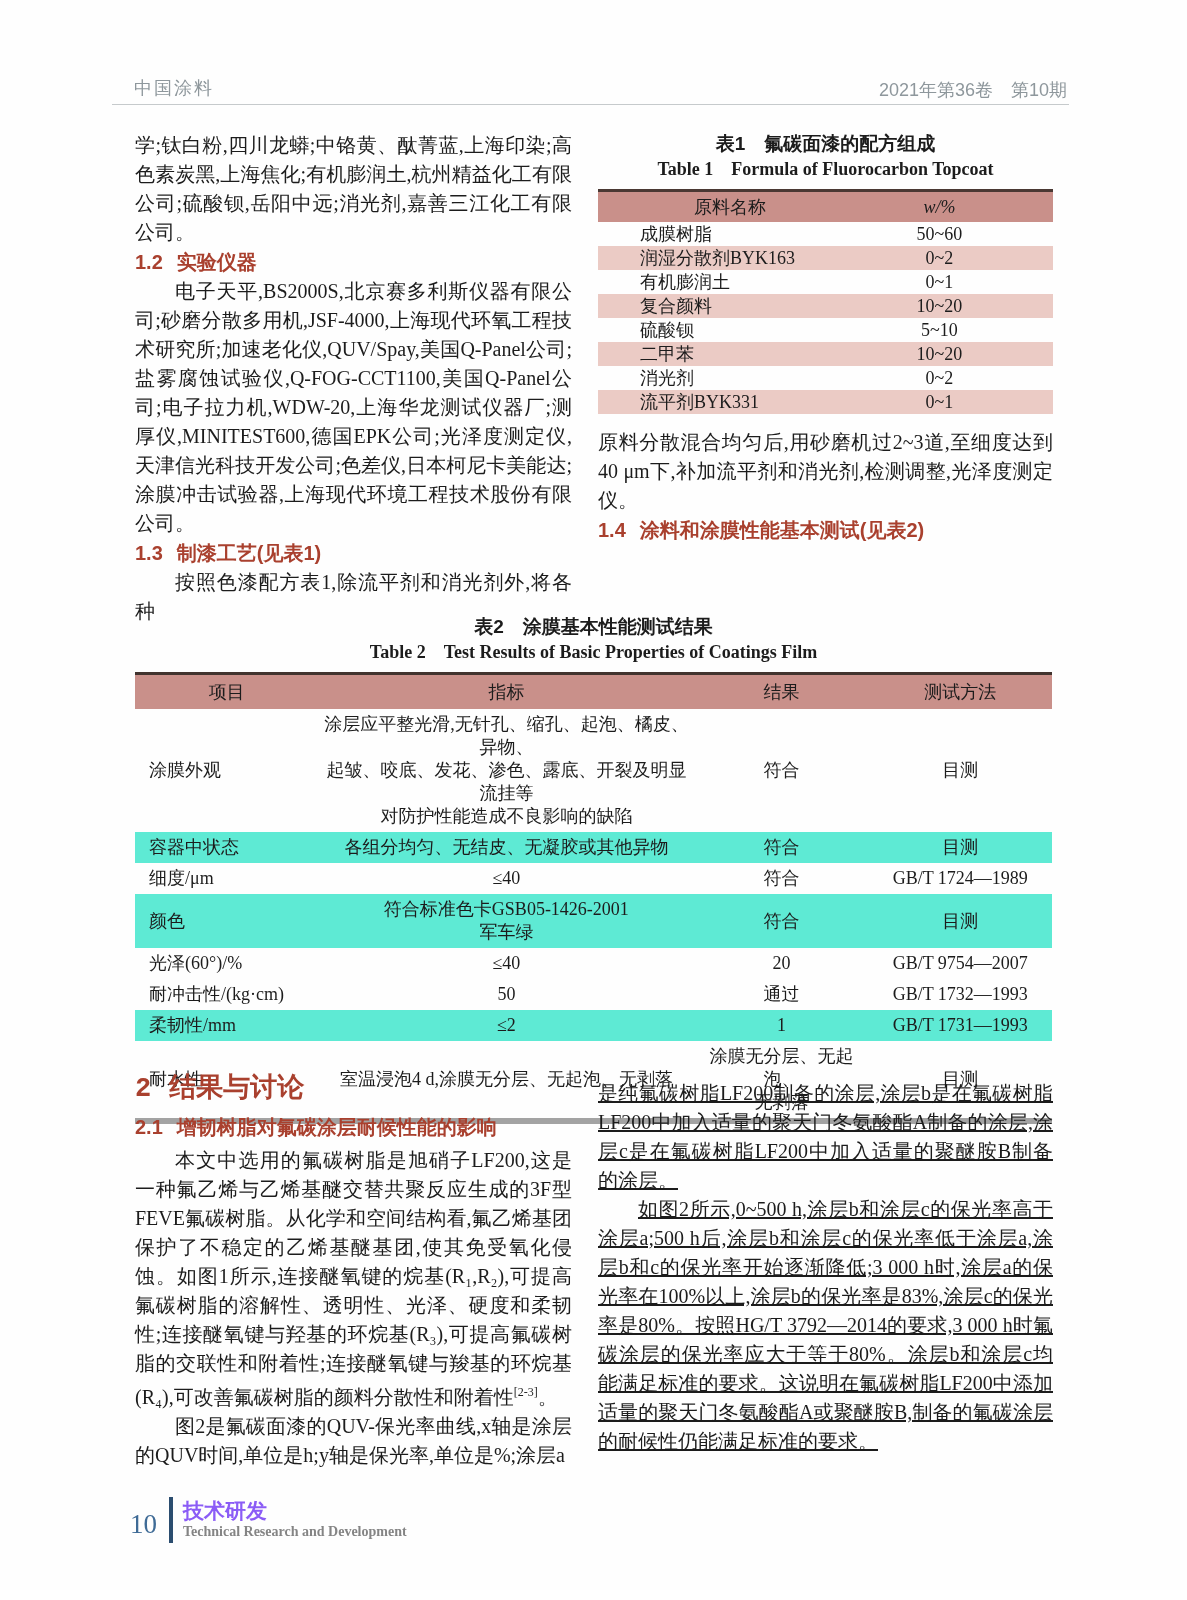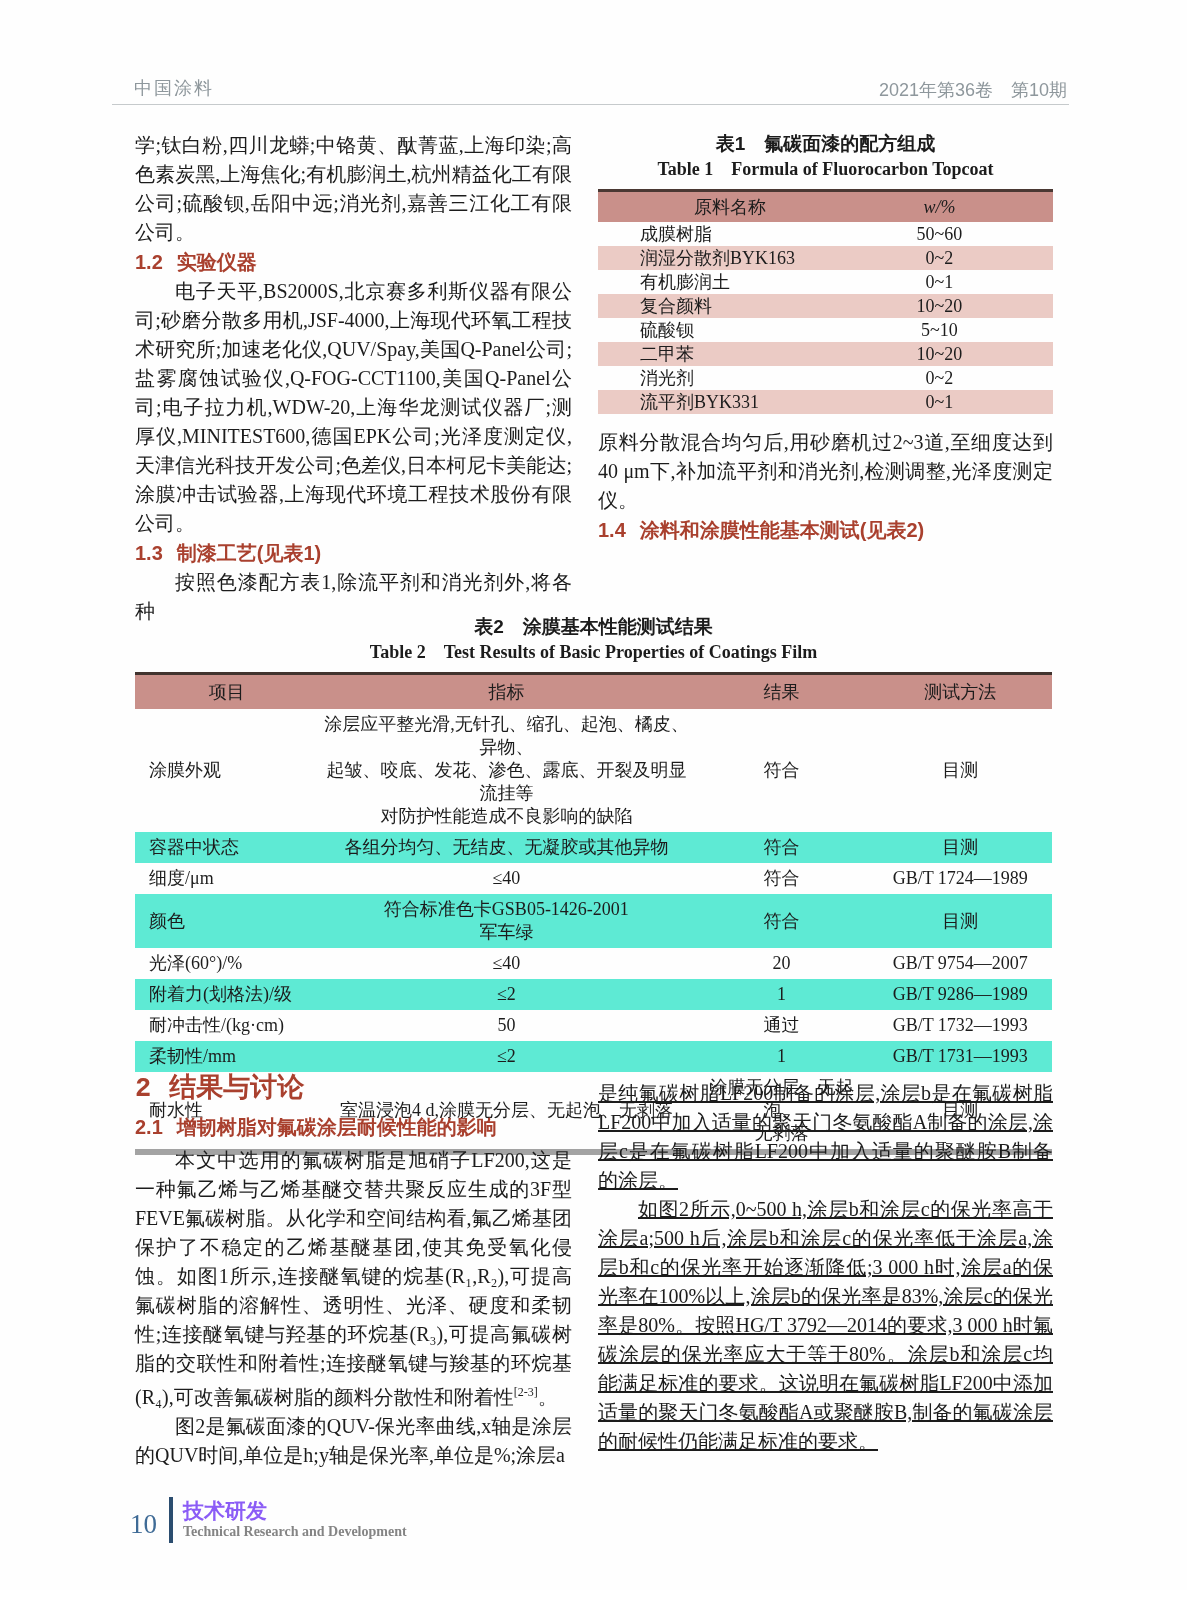--- a/index.html
+++ b/index.html
@@ -191,26 +191,20 @@
 军车绿</td>
             <td class="c2">符合</td>
             <td class="c3">目测</td>
           </tr>
           <tr>
             <td class="c0">光泽(60°)/%</td>
             <td class="c1">≤40</td>
             <td class="c2">20</td>
             <td class="c3">GB/T 9754—2007</td>
           </tr>
-          <tr class="shade">
-            <td class="c0">附着力(划格法)/级</td>
-            <td class="c1">≤2</td>
-            <td class="c2">1</td>
-            <td class="c3">GB/T 9286—1989</td>
-          </tr>
           <tr>
             <td class="c0">耐冲击性/(kg·cm)</td>
             <td class="c1">50</td>
             <td class="c2">通过</td>
             <td class="c3">GB/T 1732—1993</td>
           </tr>
           <tr class="shade">
             <td class="c0">柔韧性/mm</td>
             <td class="c1">≤2</td>
             <td class="c2">1</td>

